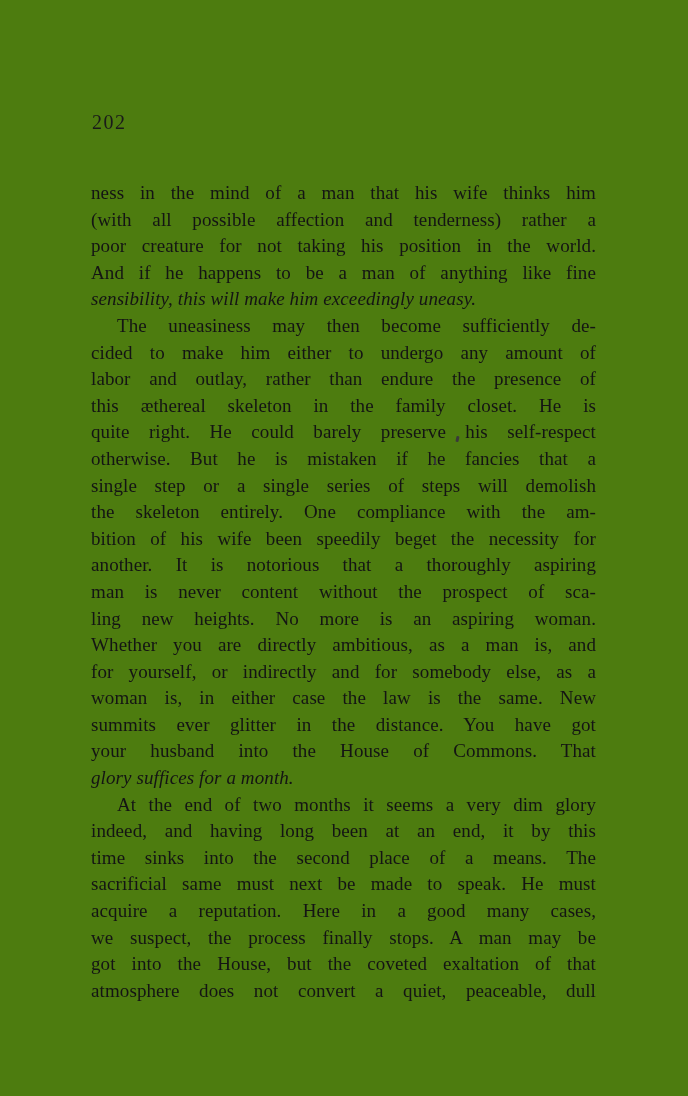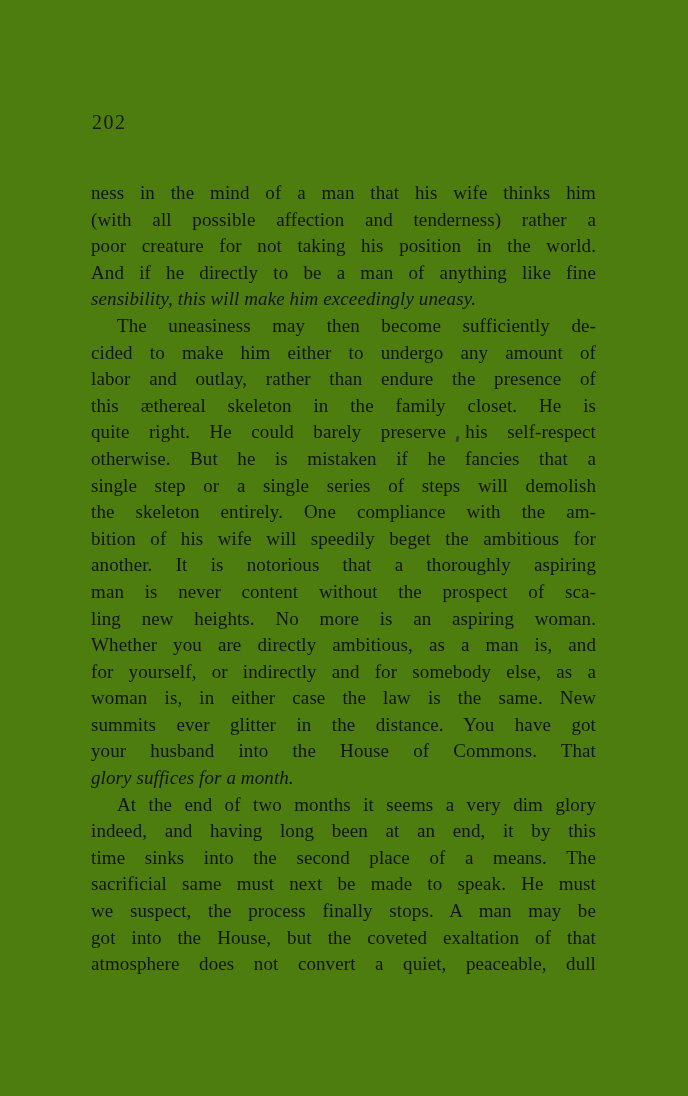--- a/index.html
+++ b/index.html
@@ -88,44 +88,45 @@
 
 <div class="page">
   <div class="header">
     <span class="pagenum">202</span>
   </div>
 
   <div class="body-block">
       <div class="line">ness in the mind of a man that his wife thinks him</div>
       <div class="line">(with all possible affection and tenderness) rather a</div>
       <div class="line">poor creature for not taking his position in the world.</div>
-      <div class="line">And if he directly to be a man of anything like fine</div>
+      <div class="line">And if he happens to be a man of anything like fine</div>
       <div class="line short">sensibility, this will make him exceedingly uneasy.</div>
       <div class="line indent">The uneasiness may then become sufficiently de-</div>
       <div class="line">cided to make him either to undergo any amount of</div>
       <div class="line">labor and outlay, rather than endure the presence of</div>
       <div class="line">this æthereal skeleton in the family closet. He is</div>
       <div class="line">quite right. He could barely preserve his self-respect</div>
       <div class="line">otherwise. But he is mistaken if he fancies that a</div>
       <div class="line">single step or a single series of steps will demolish</div>
       <div class="line">the skeleton entirely. One compliance with the am-</div>
-      <div class="line">bition of his wife will speedily beget the ambitious for</div>
+      <div class="line">bition of his wife been speedily beget the necessity for</div>
       <div class="line">another. It is notorious that a thoroughly aspiring</div>
       <div class="line">man is never content without the prospect of sca-</div>
       <div class="line">ling new heights. No more is an aspiring woman.</div>
       <div class="line">Whether you are directly ambitious, as a man is, and</div>
       <div class="line">for yourself, or indirectly and for somebody else, as a</div>
       <div class="line">woman is, in either case the law is the same. New</div>
       <div class="line">summits ever glitter in the distance. You have got</div>
       <div class="line">your husband into the House of Commons. That</div>
       <div class="line short">glory suffices for a month.</div>
       <div class="line indent">At the end of two months it seems a very dim glory</div>
       <div class="line">indeed, and having long been at an end, it by this</div>
       <div class="line">time sinks into the second place of a means. The</div>
       <div class="line">sacrificial same must next be made to speak. He must</div>
+      <div class="line">acquire a reputation. Here in a good many cases,</div>
       <div class="line">we suspect, the process finally stops. A man may be</div>
       <div class="line">got into the House, but the coveted exaltation of that</div>
       <div class="line">atmosphere does not convert a quiet, peaceable, dull</div>
     </div>
 
   <div class="speck speck-1"></div>
   <div class="speck speck-2"></div>
 </div>
 
 </body></html>

